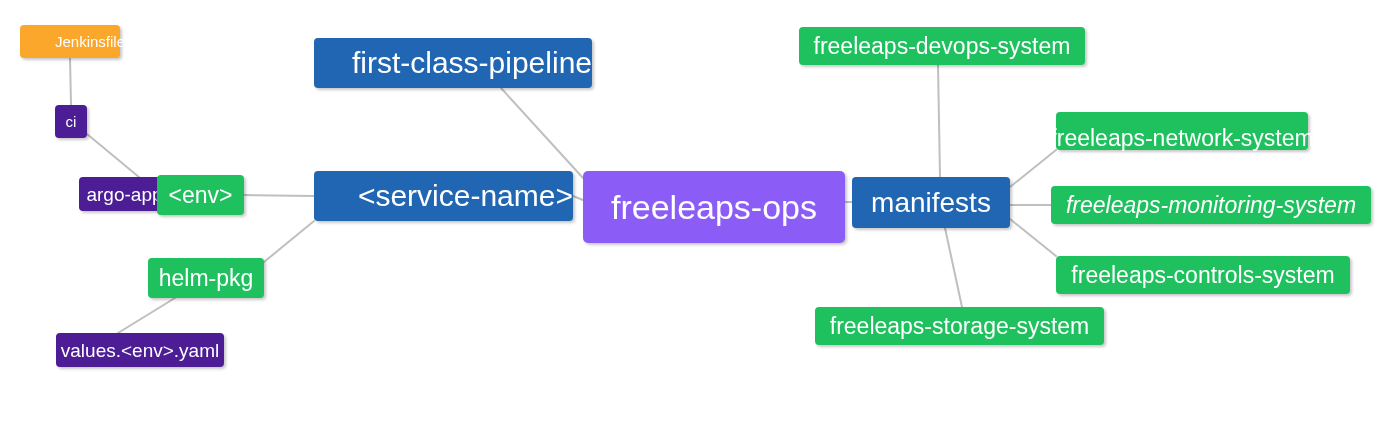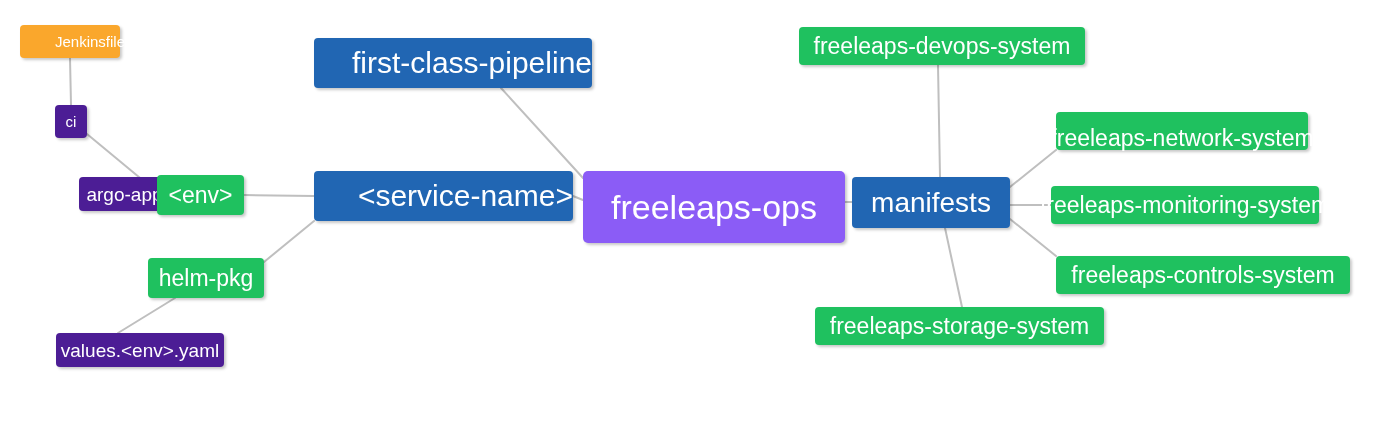--- a/index.html
+++ b/index.html
@@ -114,21 +114,21 @@
       </div>
       <div class="node n-blue s-lg" style="left: 852px; top: 177px; width: 158px; height: 51px;">
         <span>manifests</span>
       </div>
       <div class="node n-green s-md" style="left: 799px; top: 27px; width: 286px; height: 38px;">
         <span>freeleaps-devops-system</span>
       </div>
       <div class="node n-green s-md" style="left: 1056px; top: 112px; width: 252px; height: 38px; align-items: flex-end;">
         <span>freeleaps-network-system</span>
       </div>
-      <div class="node n-green s-md" style="left: 1051px; top: 186px; width: 268px; height: 38px;">
+      <div class="node n-green s-md" style="left: 1051px; top: 186px; width: 320px; height: 38px; font-style: italic;">
         <span>freeleaps-monitoring-system</span>
       </div>
       <div class="node n-green s-md" style="left: 1056px; top: 256px; width: 294px; height: 38px;">
         <span>freeleaps-controls-system</span>
       </div>
       <div class="node n-green s-md" style="left: 815px; top: 307px; width: 289px; height: 38px;">
         <span>freeleaps-storage-system</span>
       </div>
     </div>
 </div>

